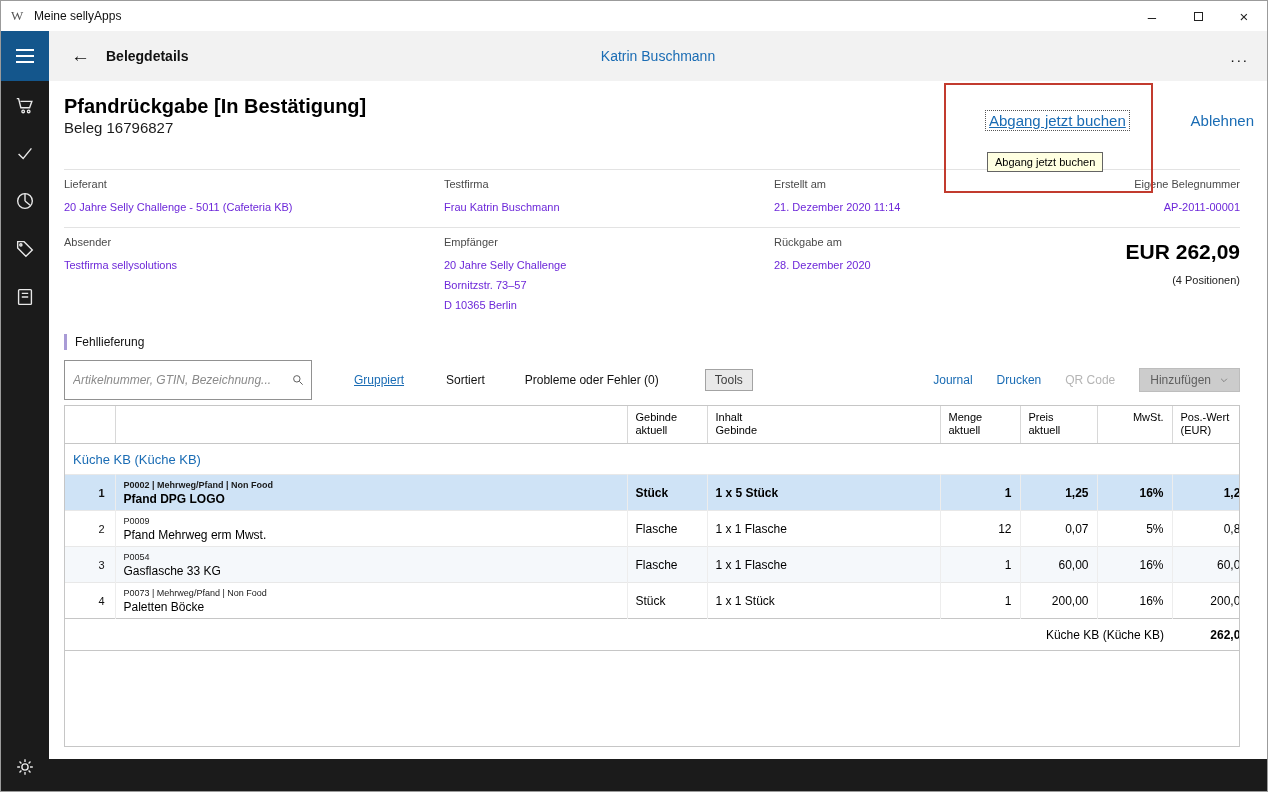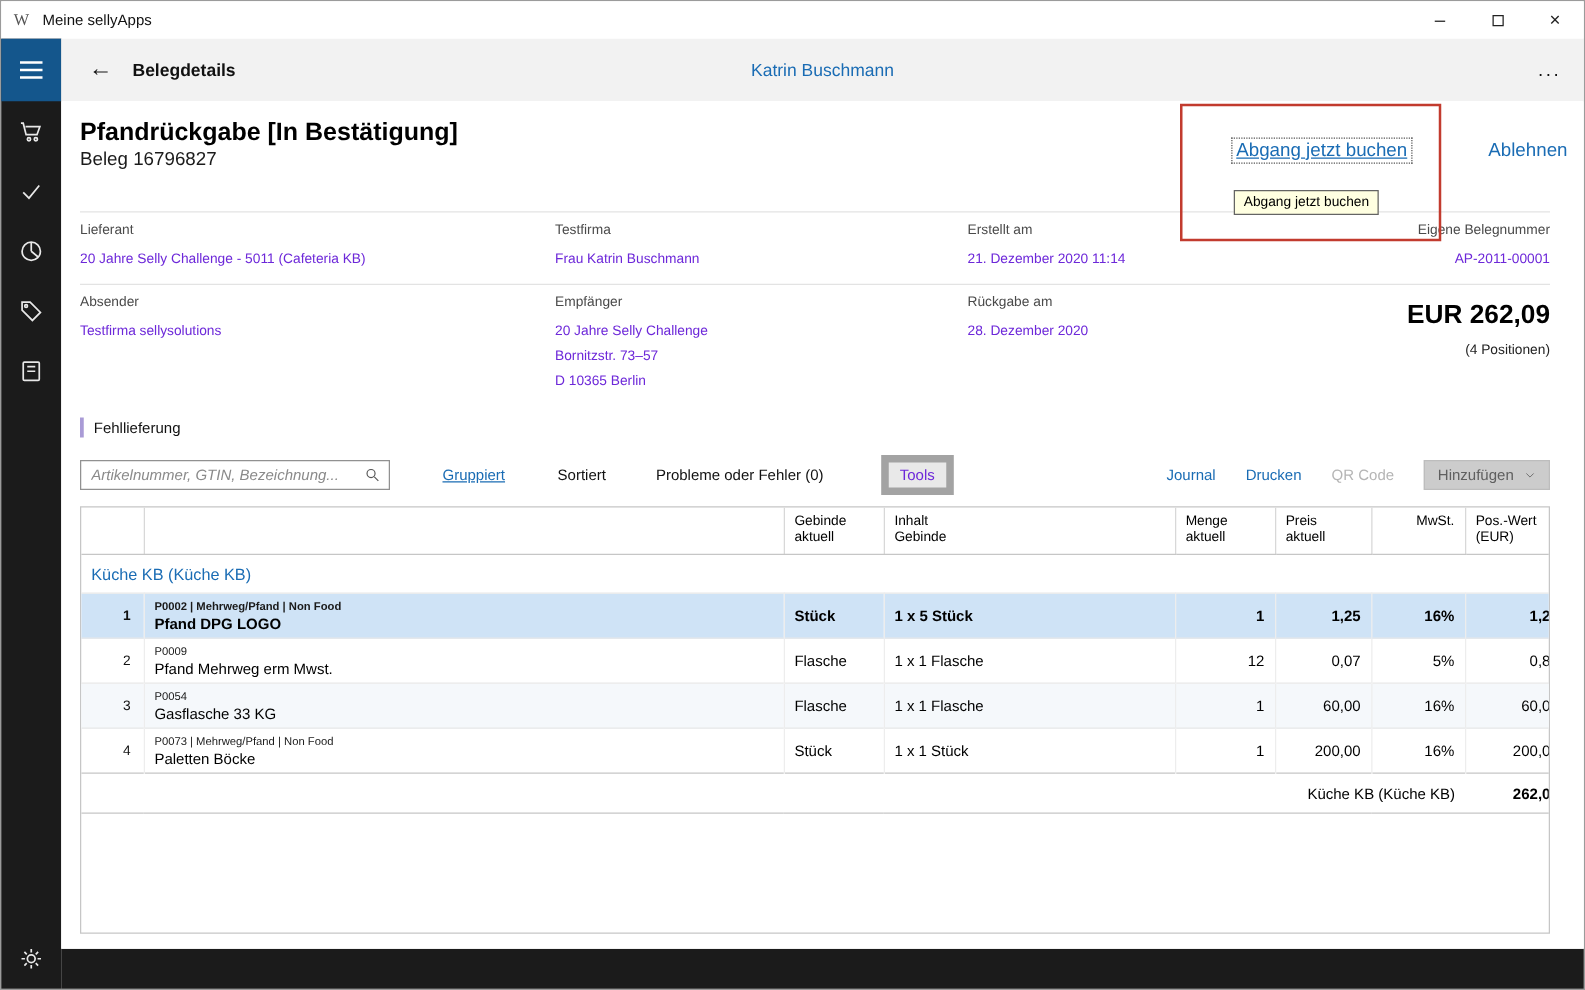--- a/index.html
+++ b/index.html
@@ -52,31 +52,31 @@
   .meta-cell.right { text-align: right; }
   .total-amount { font-size: 21px; font-weight: bold; margin-top: 4px; }
   .total-positions { font-size: 11px; color: #222; margin-top: 10px; }
 
   .tag-row { display: flex; align-items: center; gap: 8px; margin-top: 7px; height: 20px; }
   .tag-bar { width: 3px; height: 16px; background: #a99bd6; }
   .tag-text { font-size: 12px; color: #111; }
 
   
   .toolbar { display: flex; align-items: center; margin-top: 15px; height: 26px; font-size: 12px; }
-  .search-box { width: 248px; height: 24px; border: 1px solid #919191; background: #fff; display: flex; align-items: center; padding: 0 6px 0 8px; }
+  .search-box { width: 248px; height: 40px; border: 1px solid #919191; background: #fff; display: flex; align-items: center; padding: 0 6px 0 8px; }
   .search-box input { border: none; outline: none; flex: 1; font-size: 12px; font-family: inherit; min-width: 0; }
   .search-box input::placeholder { font-style: italic; color: #8a8a8a; }
   .search-box svg { stroke: #555; fill: none; stroke-width: 1.6; flex: 0 0 auto; }
   .tb-link { cursor: pointer; }
   .link-blue { color: #1a6cb4; }
   .underline { text-decoration: underline; }
   .gruppiert { margin-left: 42px; }
   .sortiert { margin-left: 42px; color: #111; }
   .probleme { margin-left: 40px; color: #111; }
-  .tools-btn { margin-left: 46px; border: 6px solid #a3a3a3; background: #e9e9e9; padding: 3px 9px; font-size: 12px; color: #6d28d9; cursor: pointer; }
+  .tools-btn { margin-left: 46px; border: 1px solid #a3a3a3; background: #e9e9e9; padding: 3px 9px; font-size: 12px; color: #404040; cursor: pointer; }
   .tb-right { margin-left: auto; display: flex; align-items: center; gap: 24px; }
   .qr-disabled { color: #b5b5b5; }
   .add-btn { background: #cccccc; border: 1px solid #bdbdbd; color: #5f5f5f; font-size: 12px; padding: 4px 10px; display: flex; align-items: center; gap: 8px; cursor: default; }
   .add-btn svg { stroke: #5f5f5f; fill: none; stroke-width: 1.6; }
 
   
   .table-wrap { margin-top: 12px; border: 1px solid #c6c6c6; height: 342px; overflow: hidden; background: #fff; }
   table { width: 100%; border-collapse: collapse; table-layout: fixed; }
   col.c-num { width: 50px; } col.c-desc { width: 512px; } col.c-geb { width: 80px; }
   col.c-inh { width: 233px; } col.c-men { width: 80px; } col.c-pre { width: 77px; }

